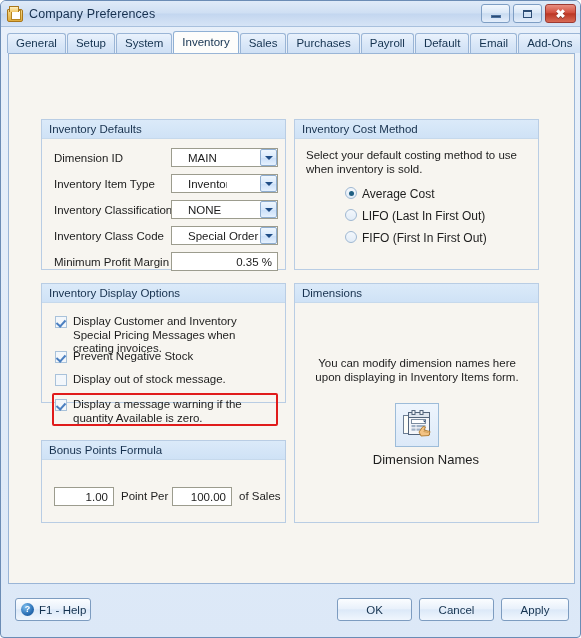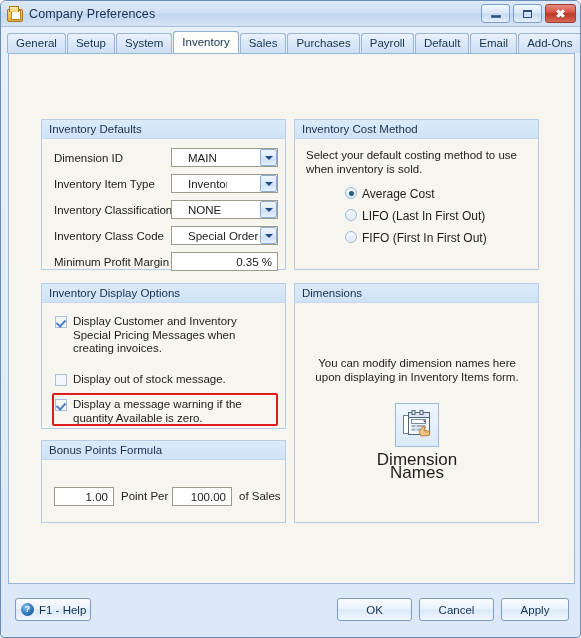--- a/index.html
+++ b/index.html
@@ -314,22 +314,22 @@
     background: linear-gradient(180deg, #eef5fd 0%, #dce9f8 100%);
     border: 1px solid #9dbcd9;
     box-sizing: border-box;
     display: flex;
     align-items: center;
     justify-content: center;
     cursor: pointer;
   }
   #dim-caption {
     position: absolute;
-    text-align: center;
-    font-size: 17px;
+    text-align: right;
+    font-size: 13px;
     color: #1d1d1d;
     line-height: 13px;
   }
 
   .ptext {
     position: absolute;
     font-size: 11.5px;
     color: #1d1d1d;
     line-height: 14px;
   }
@@ -477,28 +477,32 @@
           <span class="radio"></span>
           <span>LIFO (Last In First Out)</span>
         </div>
         <div class="radio-row" style="left:50px; top:92px;">
           <span class="radio"></span>
           <span>FIFO (First In First Out)</span>
         </div>
       </div>
     </div>
 
-    <div class="group" style="left:32px; top:229px; width:245px; height:146px;">
+    <div class="group" style="left:32px; top:229px; width:245px; height:120px;">
       <div class="ghead">Inventory Display Options</div>
       <div class="gbody">
         <div class="check-row" style="left:13px; top:12px; width:222px;">
           <span class="cbox on"></span>
           <span>Display Customer and Inventory Special Pricing Messages when creating invoices.</span>
         </div>
 
+        <div class="check-row" style="left:13px; top:47px; width:222px;">
+          <span class="cbox on"></span>
+          <span>Prevent Negative Stock</span>
+        </div>
 
         <div class="check-row" style="left:13px; top:70px; width:222px;">
           <span class="cbox"></span>
           <span>Display out of stock message.</span>
         </div>
 
         <div class="check-row" style="left:13px; top:95px; width:218px;">
           <span class="cbox on"></span>
           <span>Display a message warning if the quantity Available is zero.</span>
         </div>

